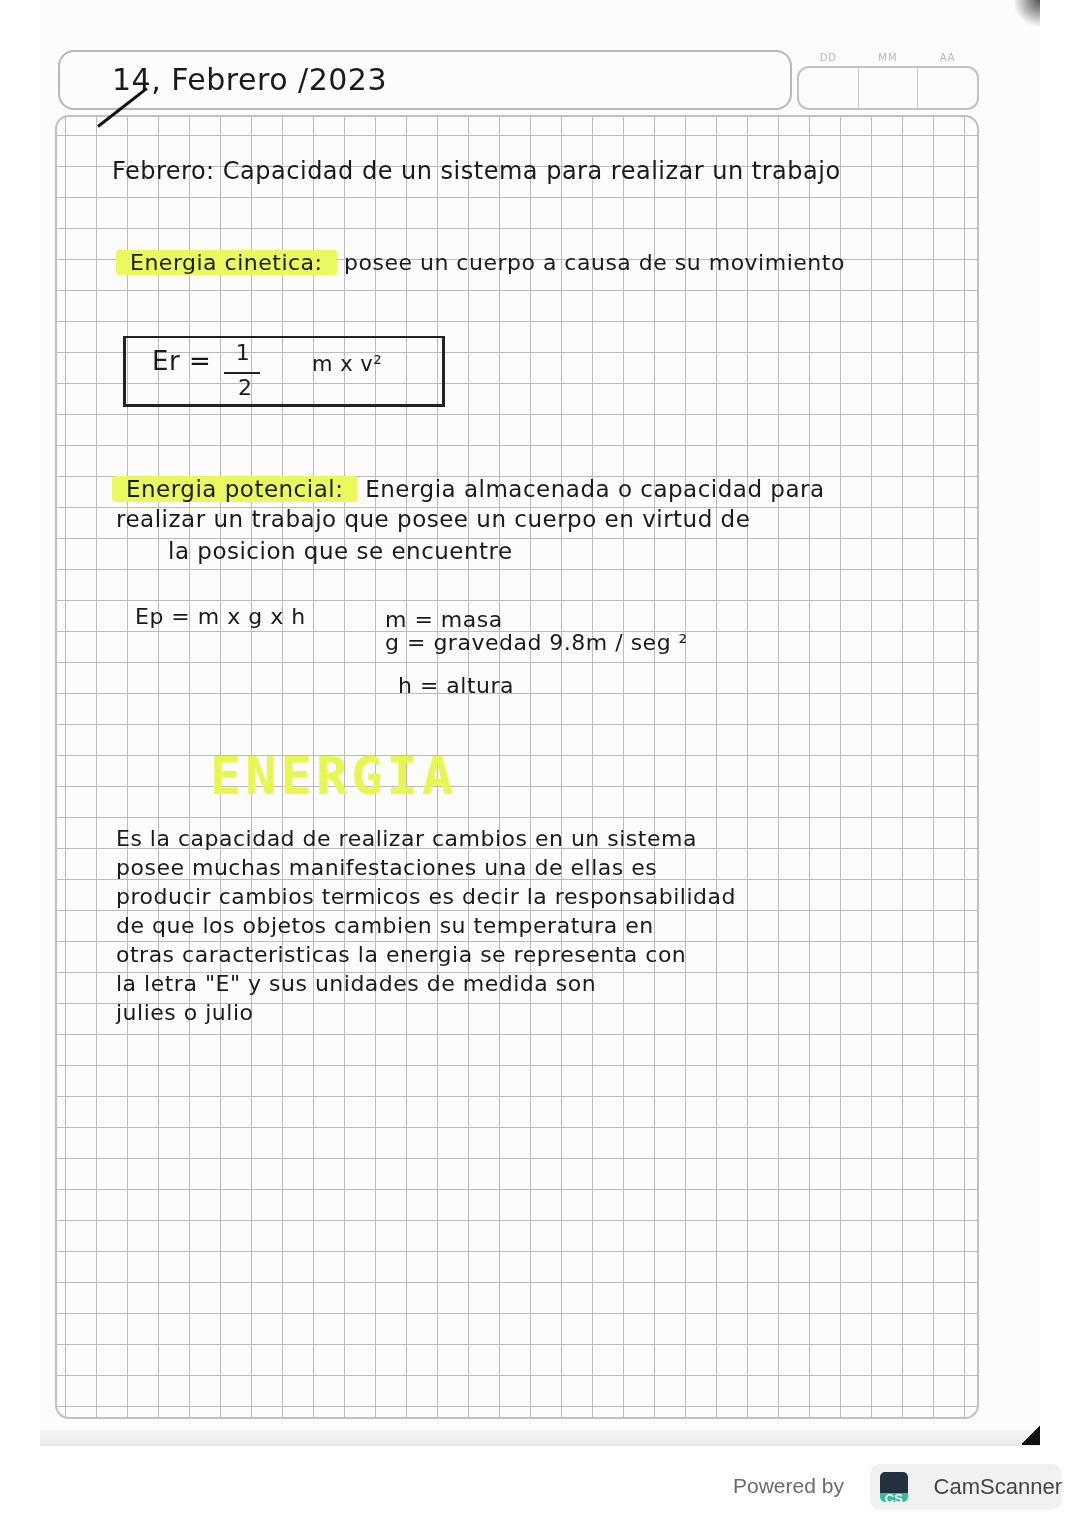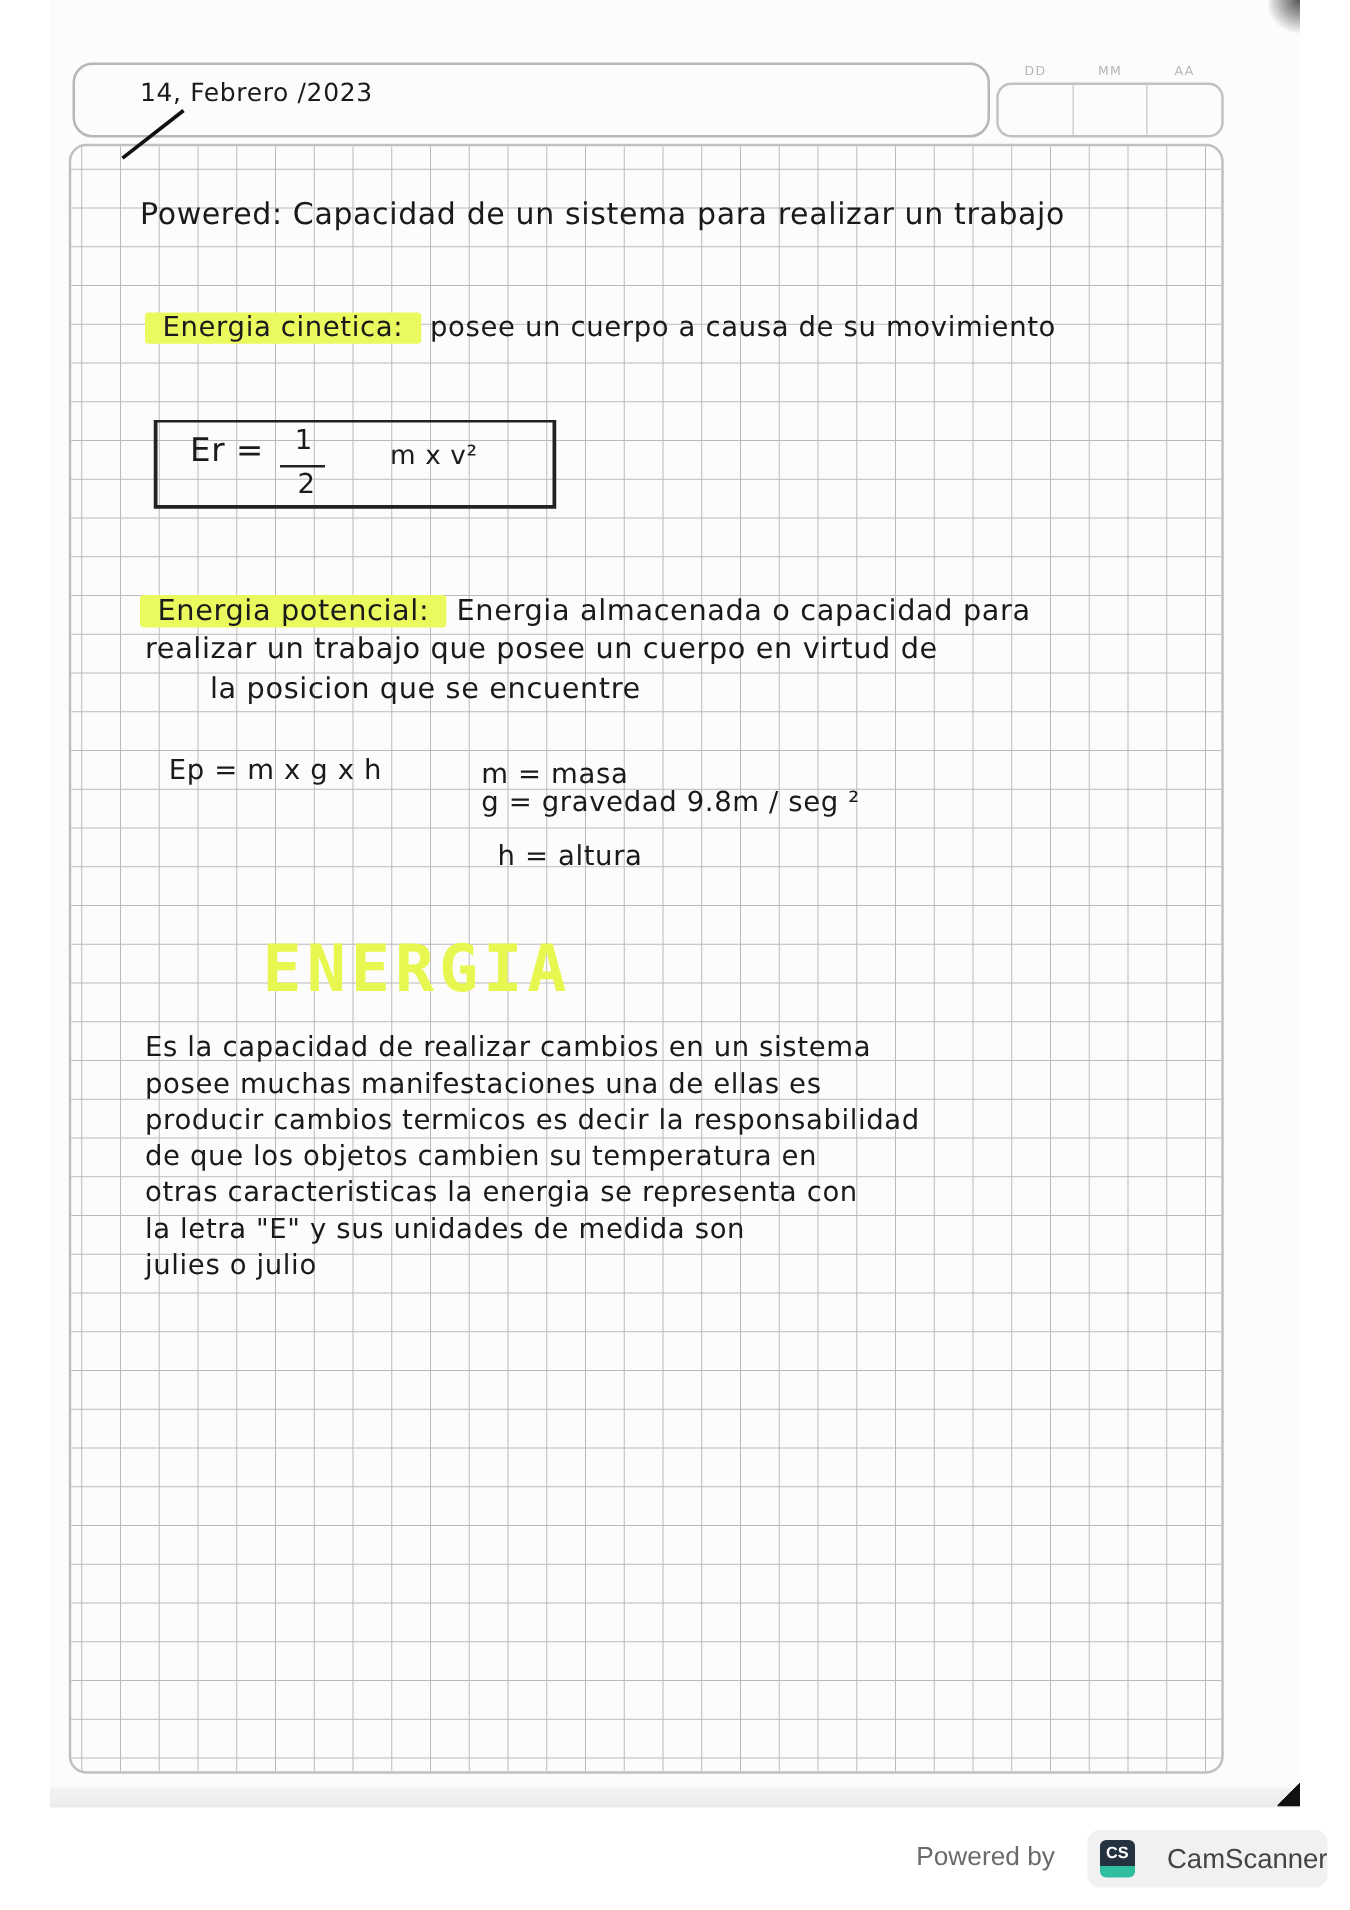--- a/index.html
+++ b/index.html
@@ -44,21 +44,21 @@
       linear-gradient(to right, #bdb8bc 1px, transparent 1px),
       linear-gradient(to bottom, #bdb8bc 1px, transparent 1px);
     background-size: 31px 31px, 31px 31px;
     background-position: 8px 0, 0 18px;
   }
   .hand {
     position: absolute; font-family: "DejaVu Sans", sans-serif; color: #1a1a1a;
     white-space: nowrap; letter-spacing: 0.5px;
   }
   .hl { background: #e9f95e; padding: 0 14px; border-radius: 3px; }
-  .date-text { left: 112px; top: 62px; font-size: 20px; }
+  .date-text { left: 112px; top: 62px; font-size: 30px; }
   .date-slash {
     position: absolute; left: 98px; top: 125px; width: 62px; height: 3px; background: #111;
     transform: rotate(-38deg); transform-origin: left center;
   }
   .line1 { left: 112px; top: 157px; font-size: 24px; }
   .line2 { left: 116px; top: 250px; font-size: 22px; }
   .formula-box {
     position: absolute; left: 123px; top: 336px; width: 316px; height: 66px;
     border: 3px solid #222; border-top-width: 2px;
   }
@@ -84,21 +84,21 @@
     font-family: "Liberation Sans", sans-serif;
   }
   .footer-badge {
     position: absolute; left: 870px; top: 1464px; width: 192px; height: 46px;
     background: #f1f1f2; border-radius: 10px; display: flex; align-items: center;
   }
   .cs-logo {
     width: 30px; height: 30px; margin-left: 10px; border-radius: 5px;
     background: linear-gradient(#24323f 0 70%, #2fbf9e 70% 100%);
     color: #fff; font-size: 13px; font-weight: bold; font-family: "Liberation Sans", sans-serif;
-    display: flex; align-items: flex-start; justify-content: center; padding-top: 2px; box-sizing: border-box;
+    display: flex; align-items: flex-start; justify-content: center; padding-top: 19px; box-sizing: border-box;
   }
   .cs-name {
     margin-left: 26px; font-size: 22px; color: #444; font-family: "Liberation Sans", sans-serif; font-weight: 500;
   }
 </style>
 </head>
 <body>
 
 <div class="paper"></div>
 <div class="corner-top"></div>
@@ -117,21 +117,21 @@
       <span class="dmy-label">AA</span>
     </div>
 </div>
 
 <div class="grid"></div>
 
 <div class="hand date-text">14, Febrero /2023</div>
 <div class="date-slash"></div>
 
 <div class="hand line1">
-  <span>Powered:</span>
+  <span>Febrero:</span>
   <span>Capacidad de un sistema para realizar un trabajo</span>
 </div>
 
 <div class="hand line2">
   <span class="hl">Energia cinetica:</span>
   <span>posee un cuerpo a causa de su movimiento</span>
 </div>
 
 <div class="formula-box"></div>
 <div class="hand formula-lhs">Er =</div>

